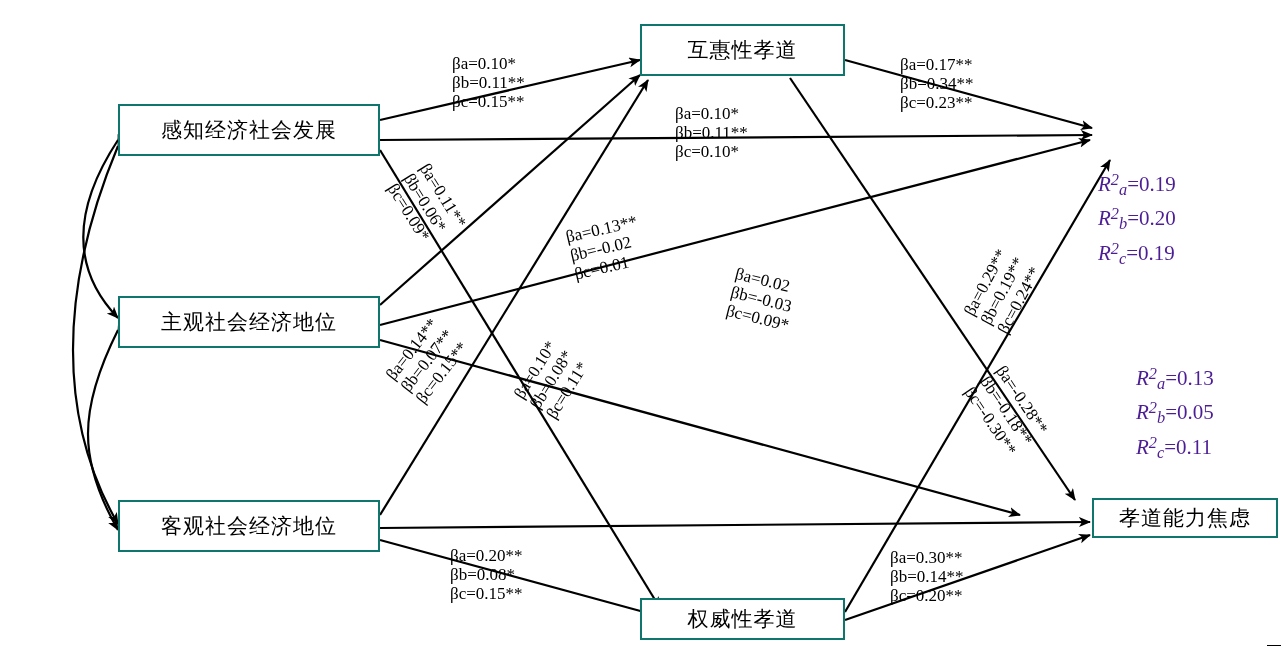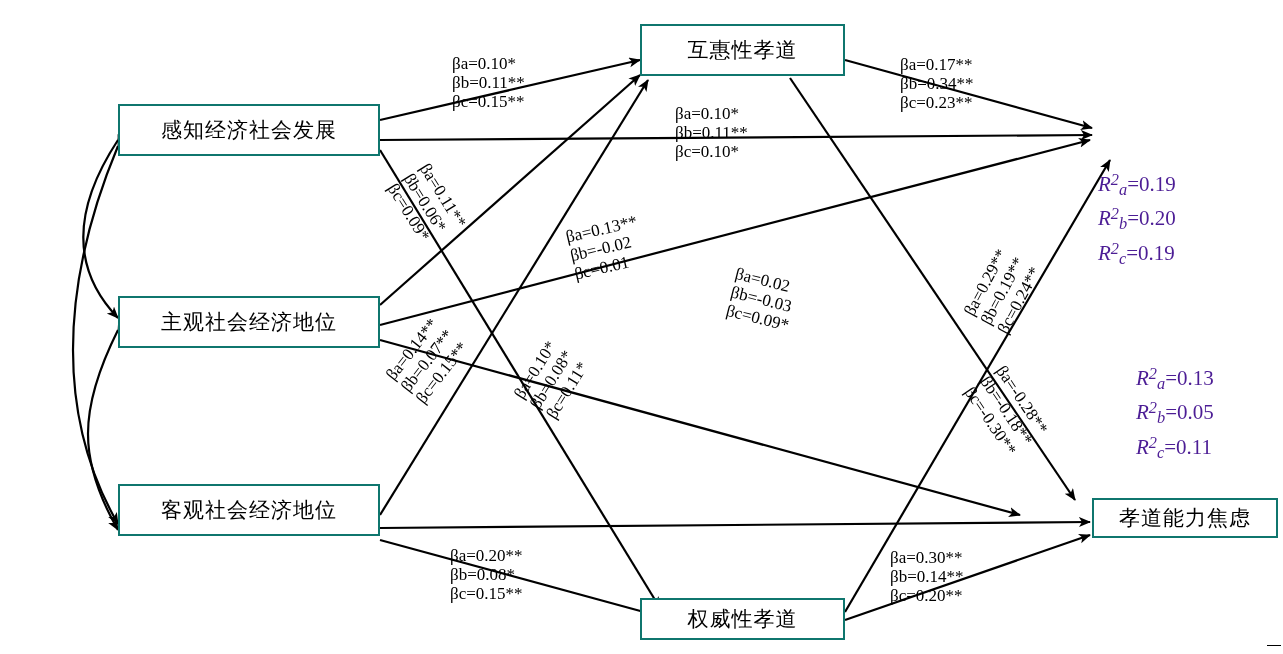--- a/index.html
+++ b/index.html
@@ -115,21 +115,21 @@
   </svg>
 
   <div class="node" style="left:118px; top:104px; width:262px; height:52px;">
     <span>感知经济社会发展</span>
   </div>
 
   <div class="node" style="left:118px; top:296px; width:262px; height:52px;">
     <span>主观社会经济地位</span>
   </div>
 
-  <div class="node" style="left:118px; top:484px; width:262px; height:52px;">
+  <div class="node" style="left:118px; top:500px; width:262px; height:52px;">
     <span>客观社会经济地位</span>
   </div>
 
   <div class="node" style="left:640px; top:24px; width:205px; height:52px;">
     <span>互惠性孝道</span>
   </div>
 
   <div class="node" style="left:640px; top:598px; width:205px; height:42px;">
     <span>权威性孝道</span>
   </div>

